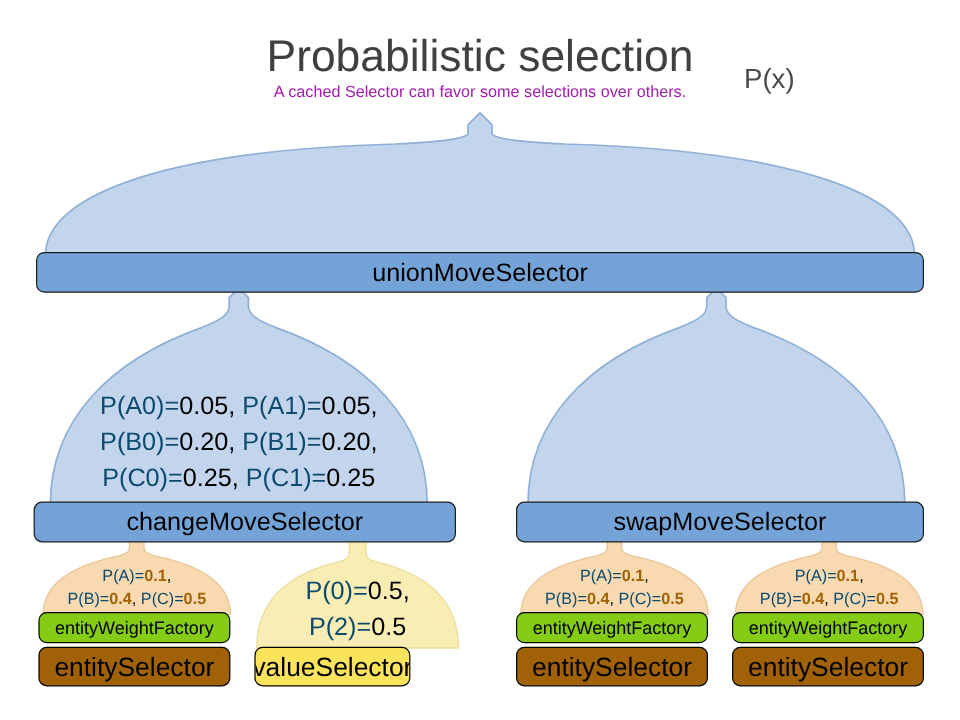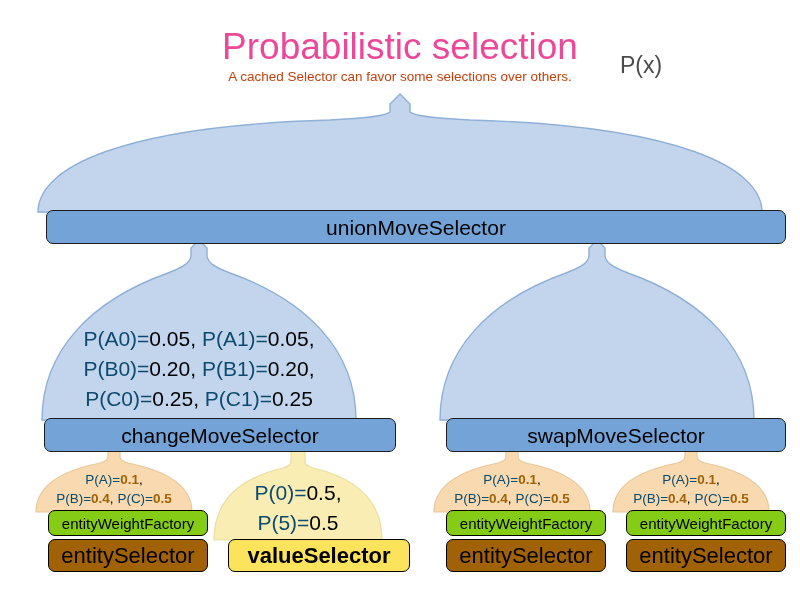--- a/index.html
+++ b/index.html
@@ -17,32 +17,32 @@
   }
 
   
   .title {
     position: absolute;
     left: 0;
     top: 26px;
     width: 800px;
     text-align: center;
     font-size: 37px;
-    color: #ec4899;
+    color: #404040;
     letter-spacing: 0px;
     white-space: nowrap;
   }
   .subtitle {
     position: absolute;
     left: 0;
     top: 69px;
     width: 800px;
     text-align: center;
     font-size: 13.5px;
-    color: #c2410c;
+    color: #a21caf;
     white-space: nowrap;
   }
 
   .legend {
     position: absolute;
     left: 620px;
     top: 52px;
     display: flex;
     align-items: flex-start;
     gap: 13px;
@@ -77,21 +77,20 @@
     box-sizing: border-box;
     border: 1.6px solid #000000;
     border-radius: 7px;
     display: flex;
     align-items: center;
     justify-content: center;
     text-align: center;
     color: #000000;
     line-height: 1;
     overflow: hidden;
-    margin-left: 16px;
   }
   .box-blue {
     background: #74a3d8;
     border-color: #1c1c1c;
     font-size: 21px;
   }
   .box-orange {
     background: #84cc16;
     font-size: 15px;
   }
@@ -201,21 +200,21 @@
   </svg>
 
   <div class="funnel-text change-probs" style="left:42px; top:324px; width:314px;">
     <div><span class="pfx">P(A0)=</span><span>0.05</span>, <span class="pfx">P(A1)=</span><span>0.05</span>,</div>
     <div><span class="pfx">P(B0)=</span><span>0.20</span>, <span class="pfx">P(B1)=</span><span>0.20</span>,</div>
     <div><span class="pfx">P(C0)=</span><span>0.25</span>, <span class="pfx">P(C1)=</span><span>0.25</span></div>
   </div>
 
   <div class="funnel-text value-probs" style="left:214px; top:478px; width:168px;">
     <div><span class="pfx">P(0)=</span><span>0.5</span>,</div>
-    <div><span class="pfx">P(5)=</span><span>0.5</span></div>
+    <div><span class="pfx">P(2)=</span><span>0.5</span></div>
   </div>
 
   <div class="funnel-text weight-probs" style="left:28px; top:470px; width:172px;">
     <div><span class="pfx">P(A)=</span><span class="valb">0.1</span>,</div>
     <div><span class="pfx">P(B)=</span><span class="valb">0.4</span>, <span class="pfx">P(C)=</span><span class="valb">0.5</span></div>
   </div>
 
   <div class="funnel-text weight-probs" style="left:426px; top:470px; width:172px;">
     <div><span class="pfx">P(A)=</span><span class="valb">0.1</span>,</div>
     <div><span class="pfx">P(B)=</span><span class="valb">0.4</span>, <span class="pfx">P(C)=</span><span class="valb">0.5</span></div>
@@ -228,21 +227,21 @@
 
   <div class="box box-blue" style="left:30px; top:210px; width:740px; height:34px;">unionMoveSelector</div>
 
   <div class="box box-blue" style="left:28px; top:418px; width:352px; height:34px;">changeMoveSelector</div>
 
   <div class="box box-blue" style="left:430px; top:418px; width:340px; height:34px;text-align:right;">swapMoveSelector</div>
 
   <div class="box box-orange" style="left:32px; top:510px; width:160px; height:26px;">entityWeightFactory</div>
   <div class="box box-green" style="left:32px; top:539px; width:160px; height:33px;">entitySelector</div>
 
-  <div class="box box-yellow" style="left:212px; top:539px; width:182px; height:33px;font-weight:bold;">valueSelector</div>
+  <div class="box box-yellow" style="left:212px; top:539px; width:130px; height:33px;">valueSelector</div>
 
   <div class="box box-orange" style="left:430px; top:510px; width:160px; height:26px;">entityWeightFactory</div>
   <div class="box box-green" style="left:430px; top:539px; width:160px; height:33px;">entitySelector</div>
 
   <div class="box box-orange" style="left:610px; top:510px; width:160px; height:26px;">entityWeightFactory</div>
   <div class="box box-green" style="left:610px; top:539px; width:160px; height:33px;">entitySelector</div>
 
 </div>
 
 </body></html>

